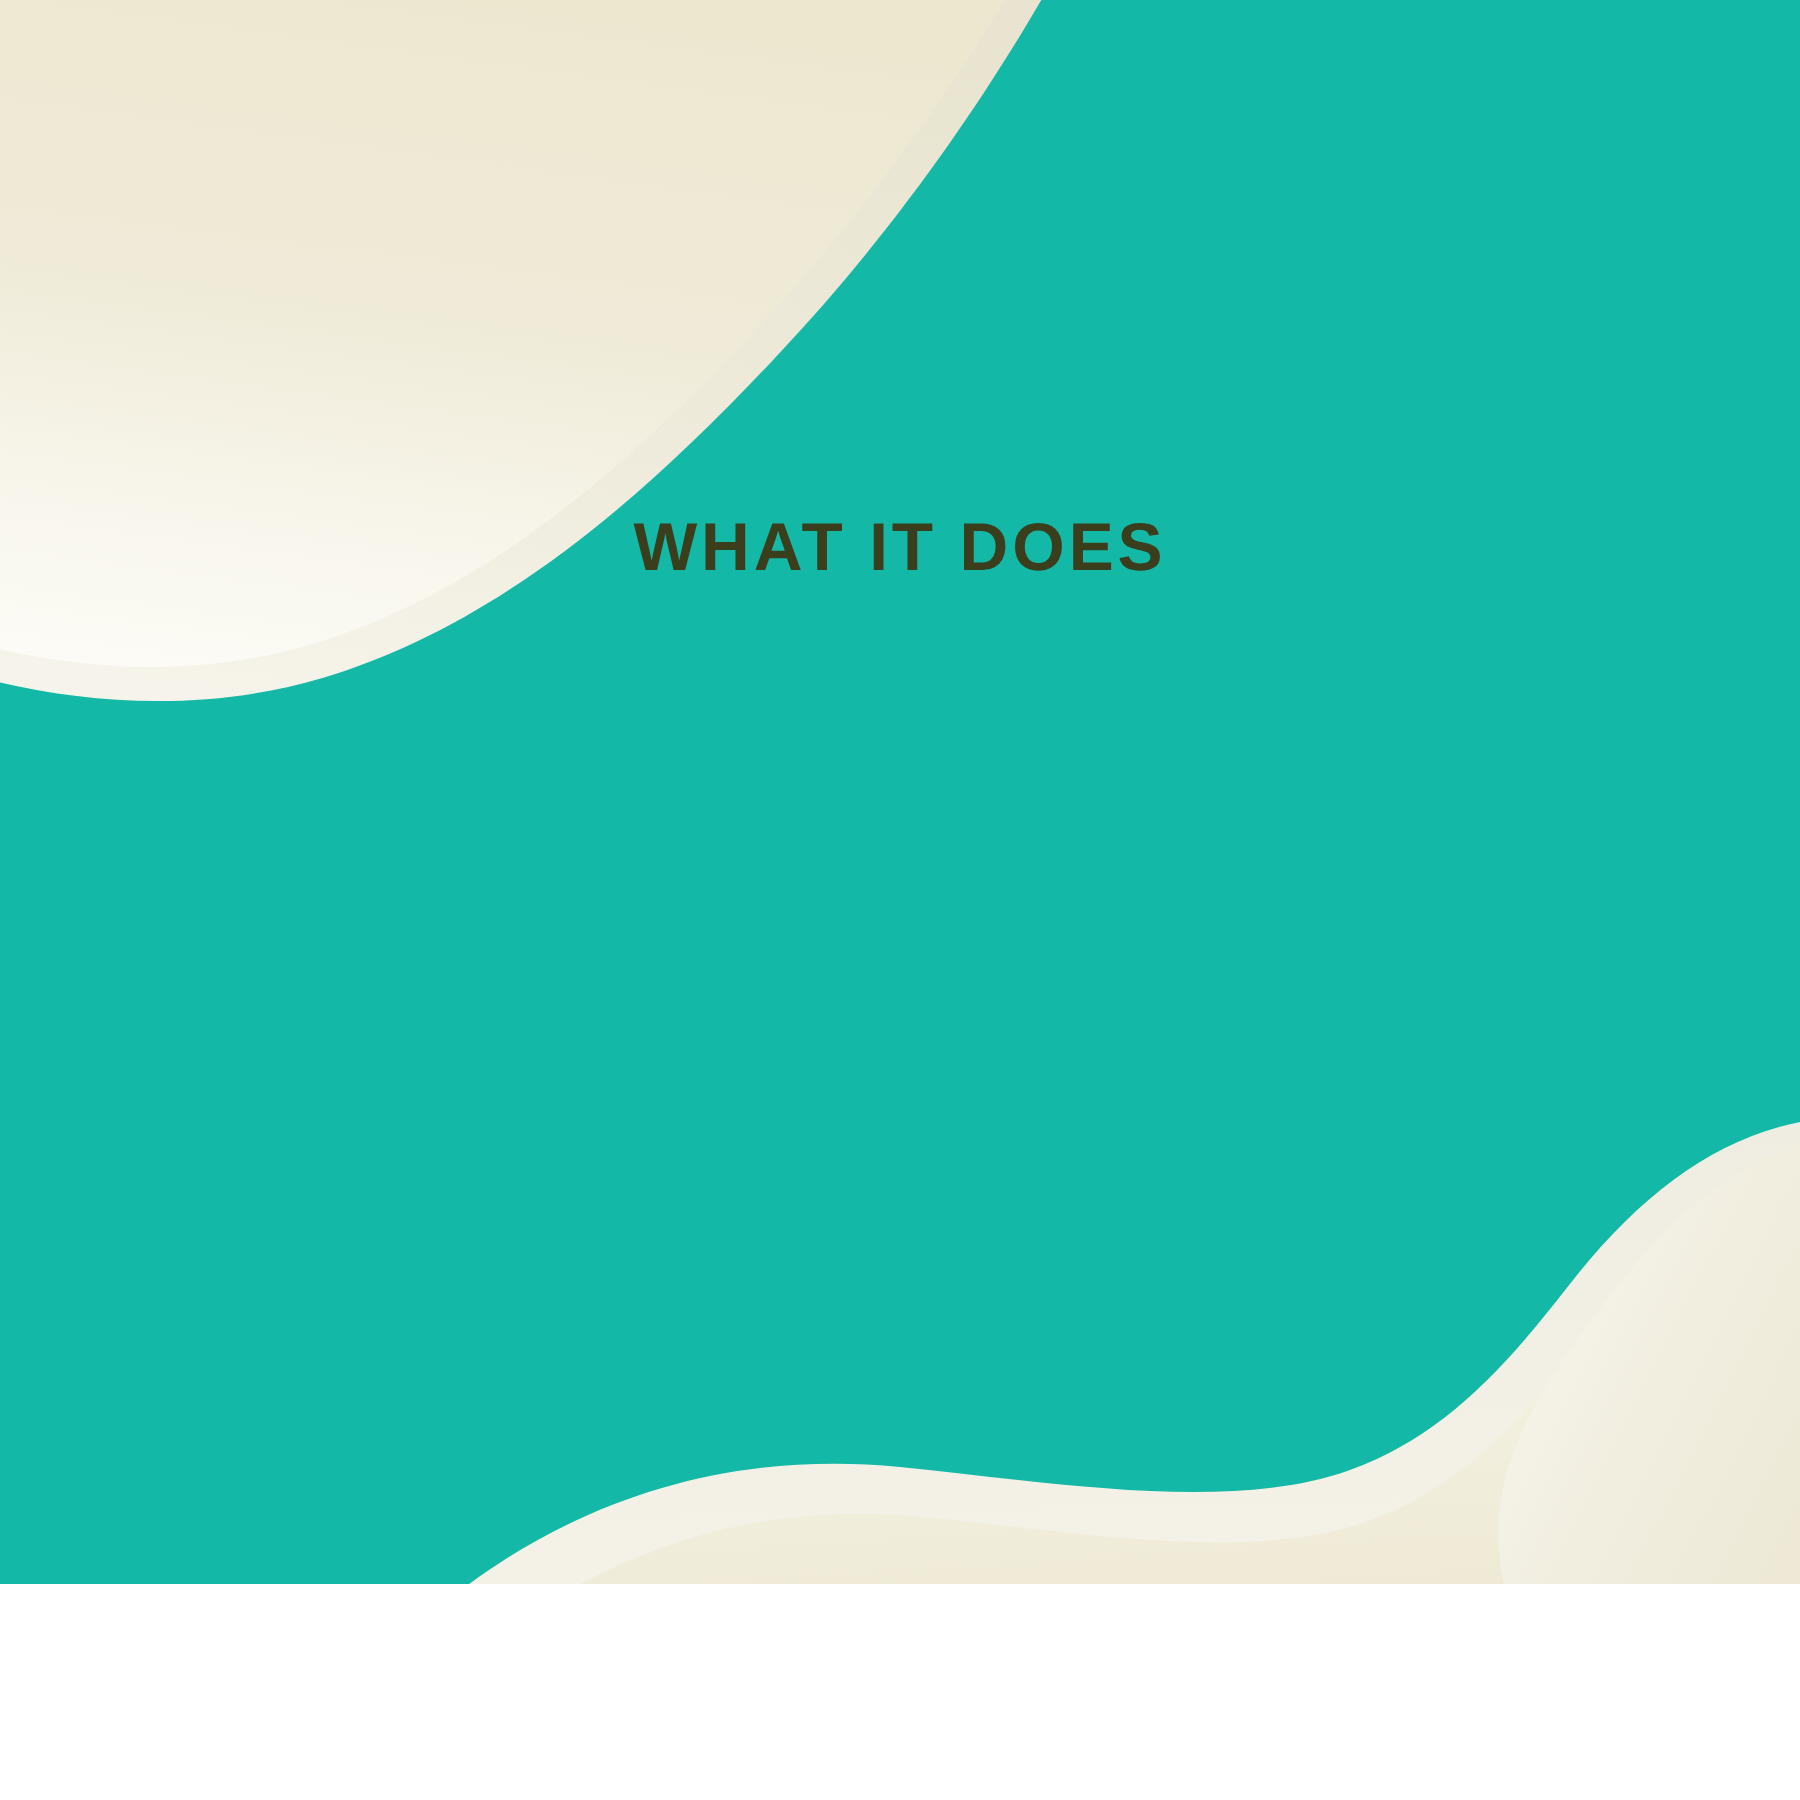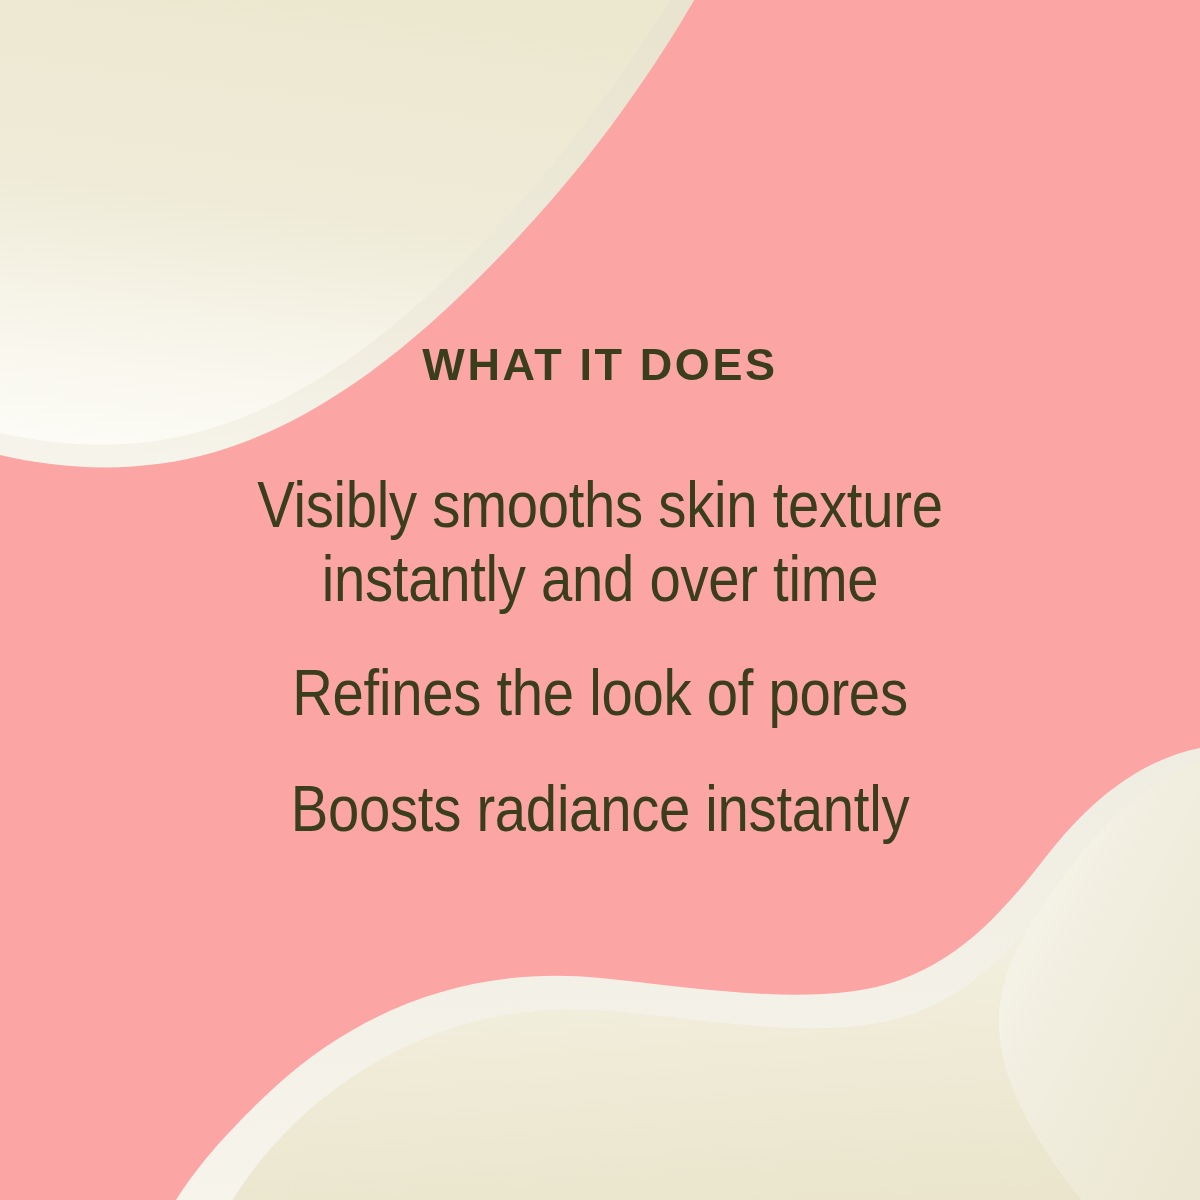--- a/index.html
+++ b/index.html
@@ -3,22 +3,22 @@
 <meta charset="utf-8">
 <style>
   html, body {
     margin: 0;
     padding: 0;
     background: #ffffff;
   }
   .canvas {
     position: relative;
     width: 1200px;
-    height: 1200px;
-    background: #fca5a5;
+    height: 1056px;
+    background: #14b8a6;
     overflow: hidden;
     font-family: "Liberation Sans", "DejaVu Sans", sans-serif;
   }
 
   
   .blob-layer {
     position: absolute;
     inset: 0;
     width: 1200px;
     height: 1200px;
@@ -140,21 +140,15 @@
              C1160,772 1112,812 1070,868
              C1026,926 992,978 1000,1040
              C1006,1092 1040,1150 1090,1210
              L1210,1210 Z"></path>
   </svg>
 
   <div class="content">
 
     <div class="heading">WHAT IT DOES</div>
 
-    <div class="benefits">
-      <p class="benefit benefit-1">Visibly smooths skin texture
-instantly and over time</p>
-      <p class="benefit benefit-2">Refines the look of pores</p>
-      <p class="benefit benefit-3">Boosts radiance instantly</p>
-    </div>
 
   </div>
 </div>
 
 </body></html>

